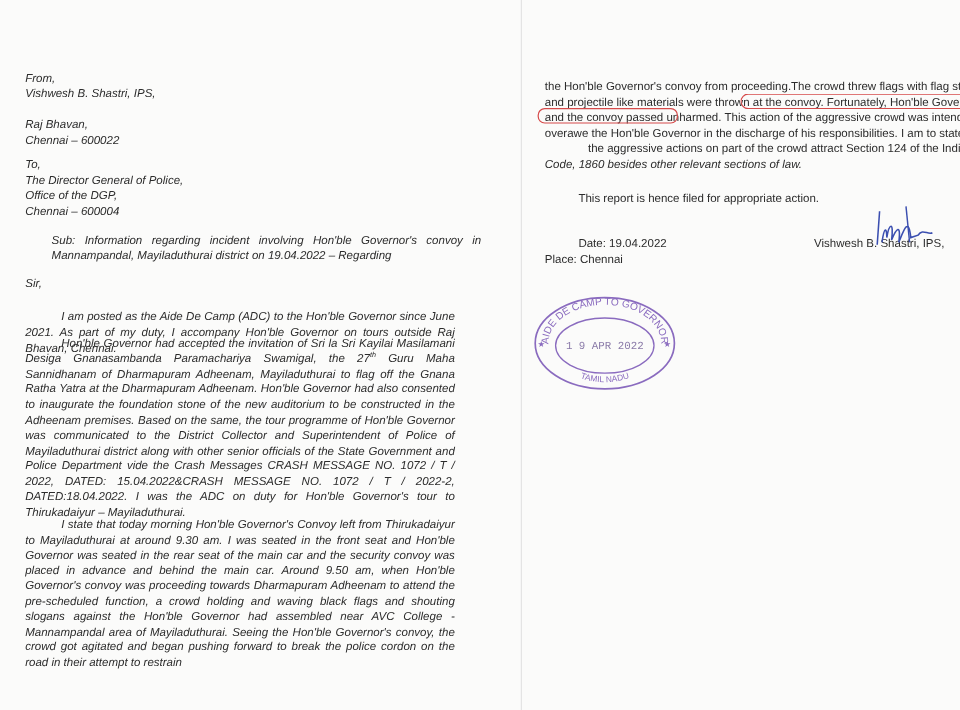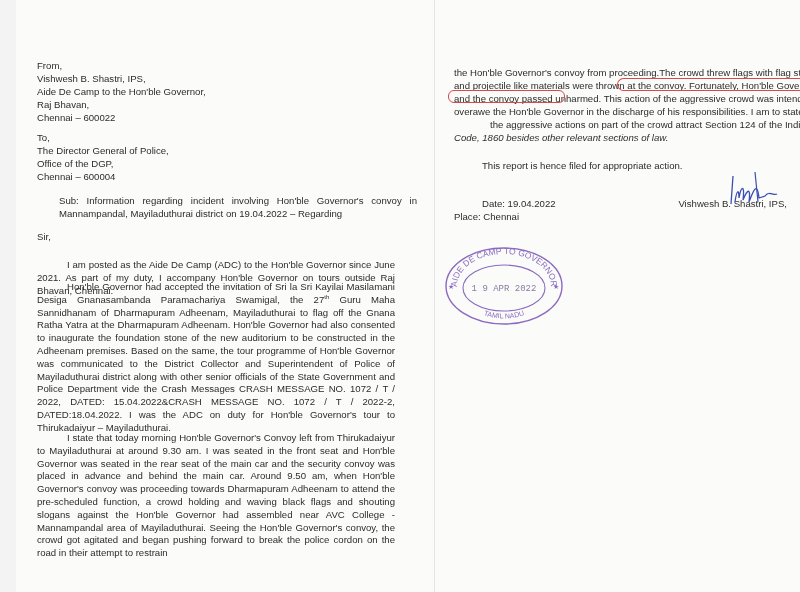--- a/index.html
+++ b/index.html
@@ -5,21 +5,21 @@
   html, body { margin: 0; padding: 0; }
   body {
     width: 800px; height: 592px; overflow: hidden; position: relative;
     background: #f3f3f3;
     font-family: "Liberation Sans", sans-serif;
     color: #2c2c2c;
   }
   .page {
     position: absolute; top: 0; height: 592px; background: #fbfbfa;
   }
-  .page-left { left: 16px; width: 503px; }
+  .page-left { left: 0; width: 503px; font-style: italic; }
   .page-right { left: 434px; width: 366px; border-left: 1px solid #e4e4e4; }
   .txt { position: absolute; font-size: 9.6px; line-height: 13px; white-space: nowrap; }
   .para {
     position: absolute; font-size: 9.6px; line-height: 12.8px; text-align: justify;
     text-align-last: left;
   }
   .indent { text-indent: 30px; }
   sup { font-size: 6px; line-height: 0; }
   .hl { position: relative; }
   .red-mark { position: absolute; border: 1.3px solid #d64a4a; border-radius: 6px; pointer-events: none; }
@@ -27,21 +27,20 @@
     position: absolute; left: 443px; top: 245px; width: 122px; height: 82px;
   }
   .signature { position: absolute; left: 725px; top: 168px; }
 </style>
 </head>
 <body>
 
 <div class="page page-left">
   <div class="txt" style="left:21px;top:59px;">From,</div>
   <div class="txt" style="left:21px;top:72px;">Vishwesh B. Shastri, IPS,</div>
-  <div class="txt" style="left:21px;top:85px;">Aide De Camp to the Hon'ble Governor,</div>
   <div class="txt" style="left:21px;top:98px;">Raj Bhavan,</div>
   <div class="txt" style="left:21px;top:111px;">Chennai – 600022</div>
 
   <div class="txt" style="left:21px;top:131px;">To,</div>
   <div class="txt" style="left:21px;top:144px;">The Director General of Police,</div>
   <div class="txt" style="left:21px;top:157px;">Office of the DGP,</div>
   <div class="txt" style="left:21px;top:170px;">Chennai – 600004</div>
 
   <div class="para" style="left:21px;top:195px;width:358px;margin-left:22px;">Sub: Information regarding incident involving Hon'ble Governor's convoy in Mannampandal, Mayiladuthurai district on 19.04.2022 – Regarding</div>
 

